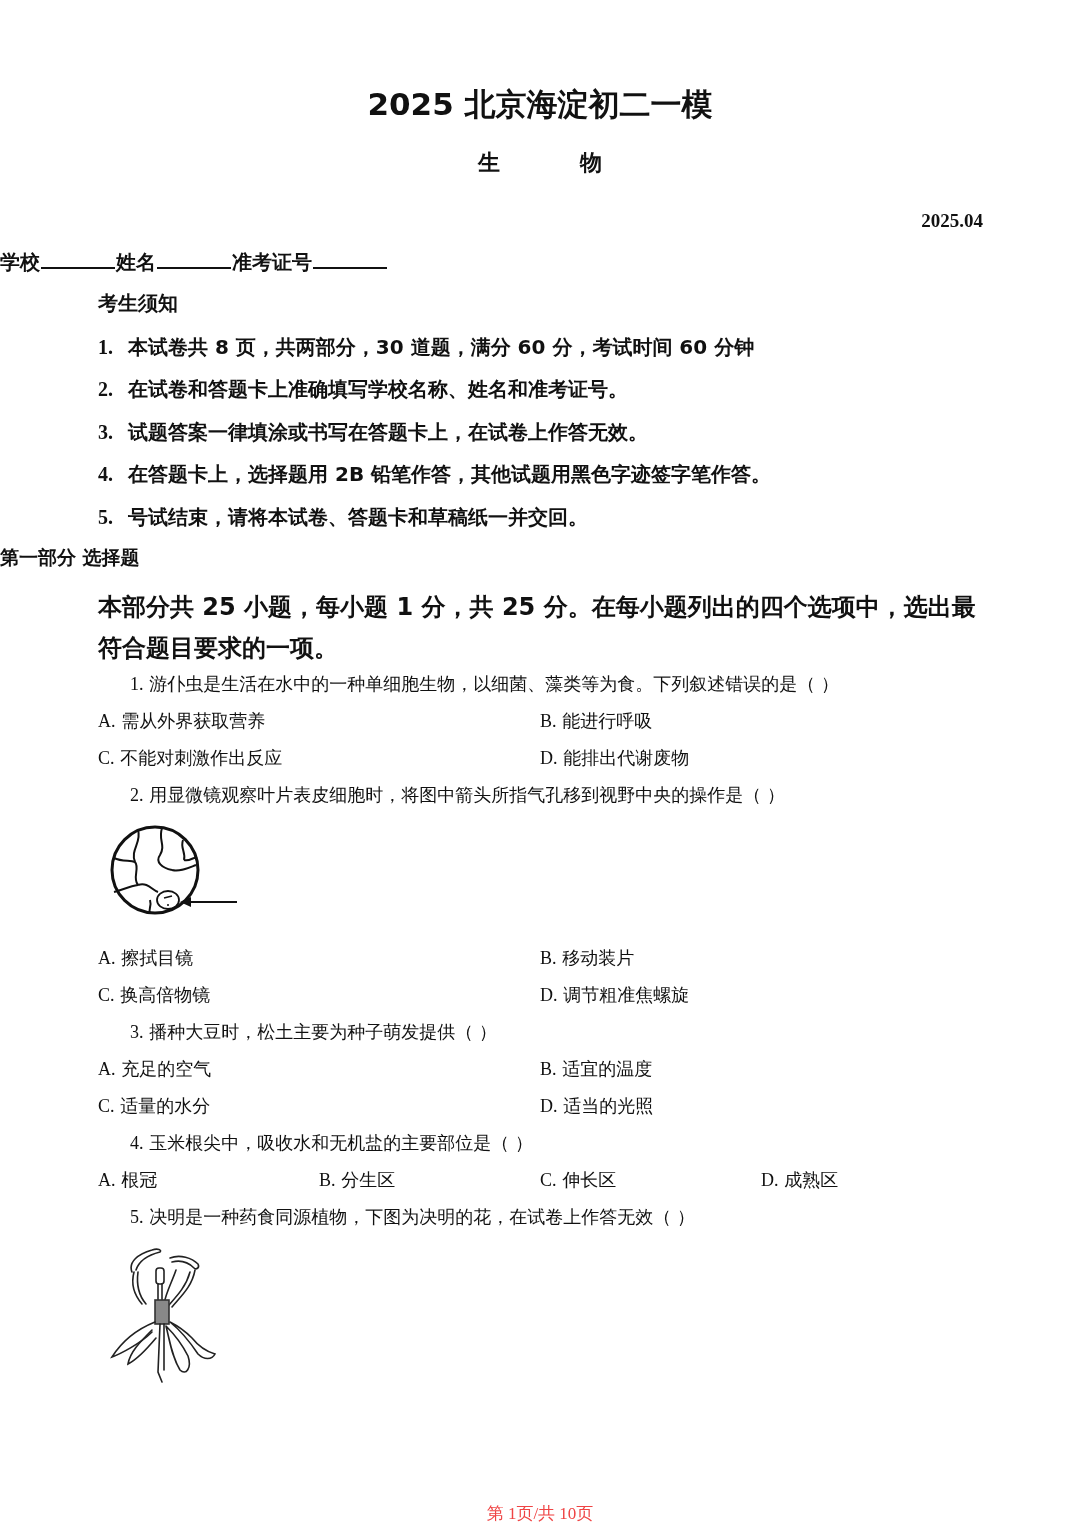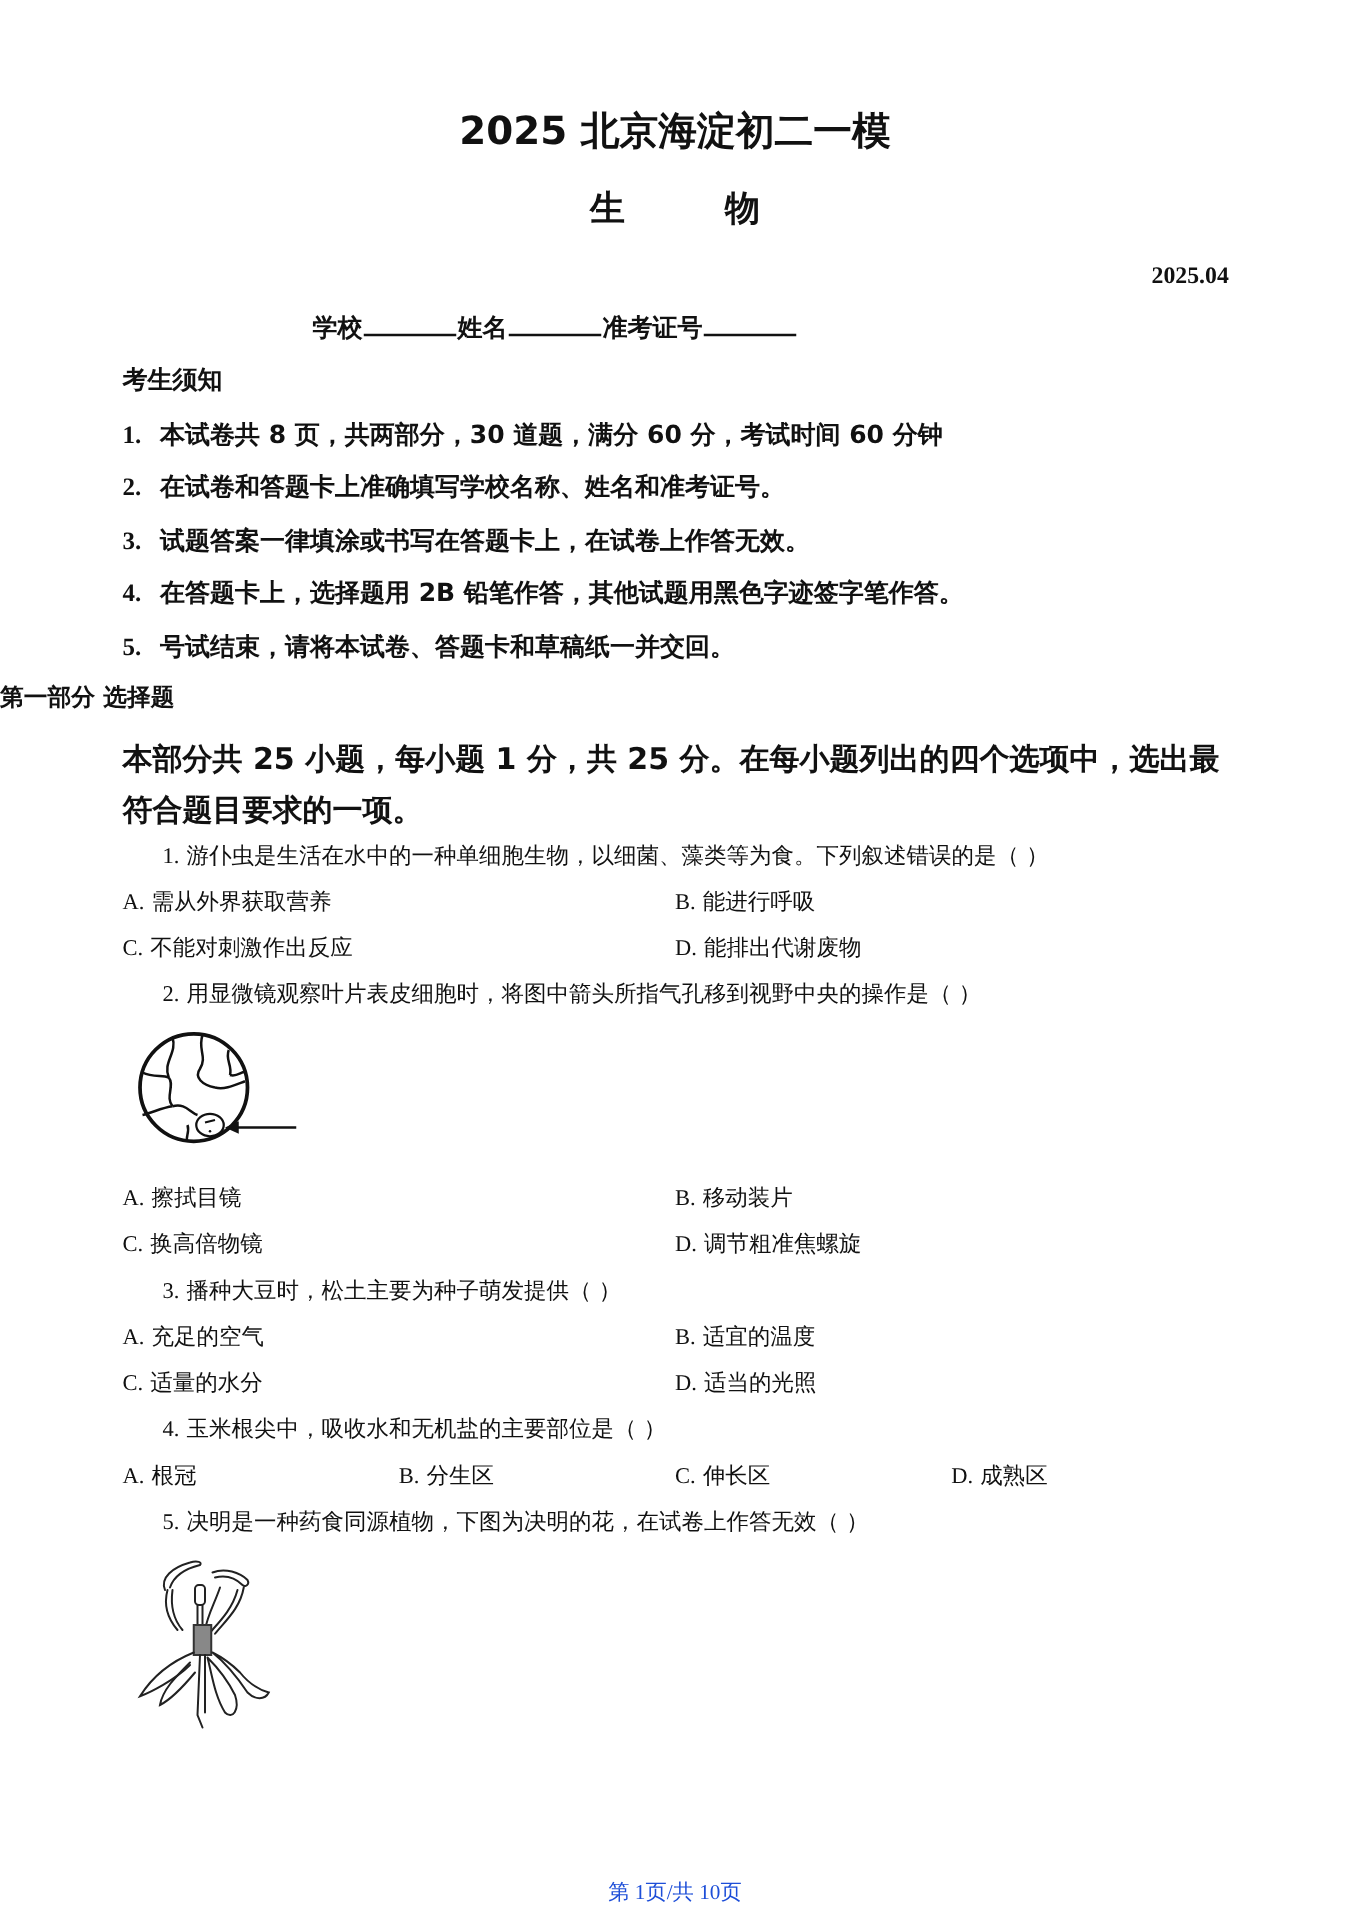--- a/index.html
+++ b/index.html
@@ -1,33 +1,33 @@
 <!DOCTYPE html>
 <html><head>
   <meta charset="utf-8">
   <style>
     html, body { margin: 0; padding: 0; background: #ffffff; }
     body { width: 1080px; height: 1527px; position: relative; overflow: hidden; color: #111; font-family: "DejaVu Sans", "Liberation Sans", sans-serif; }
     .abs { position: absolute; white-space: nowrap; }
     .title { left: 0; width: 1080px; text-align: center; top: 84px; font-size: 31px; font-weight: bold; letter-spacing: 0px; }
-    .subject { left: 0; width: 1080px; text-align: center; top: 148px; font-size: 28px; font-weight: bold; }
+    .subject { left: 0; width: 1080px; text-align: center; top: 148px; font-size: 22px; font-weight: bold; }
     .subject span { display: inline-block; }
     .subject .gap { width: 80px; }
     .date { right: 97px; top: 210px; font-size: 19px; font-weight: bold; font-family: "Liberation Serif", serif; }
-    .info-line { left: 0; width: 888px; text-align: center; top: 247px; font-size: 20px; font-weight: bold; }
+    .info-line { left: 0; width: 888px; top: 247px; font-size: 20px; font-weight: bold; }
     .blank { display: inline-block; width: 74px; border-bottom: 2px solid #111; height: 20px; vertical-align: baseline; margin: 0 1px; }
     .notice-head { left: 98px; top: 290px; font-size: 20px; font-weight: bold; }
     .notice { left: 98px; font-size: 20px; font-weight: bold; }
     .notice .num { font-family: "Liberation Serif", serif; display: inline-block; width: 30px; }
     .section-title { left: 0; width: 1080px; text-align: left; top: 545px; font-size: 19px; font-weight: bold; }
     .section-desc { left: 98px; top: 587px; font-size: 24px; font-weight: bold; line-height: 41px; white-space: normal; width: 890px; }
     .q { left: 98px; font-size: 18px; margin-left: 32px; }
     .opt { font-size: 18px; }
     .opt .letter, .q .qn { font-family: "Liberation Serif", serif; }
-    .footer { left: 0; width: 1080px; text-align: center; top: 1502px; font-size: 17px; color: #1d4ed8; font-family: "Liberation Serif", serif; }
+    .footer { left: 0; width: 1080px; text-align: center; top: 1502px; font-size: 17px; color: #ef4444; font-family: "Liberation Serif", serif; }
     .fig { position: absolute; }
   </style>
 </head>
 <body>
 
 <div class="abs title">2025 北京海淀初二一模</div>
 <div class="abs subject">
   <span>生</span><span class="gap"></span><span>物</span>
 </div>
 <div class="abs date">2025.04</div>

